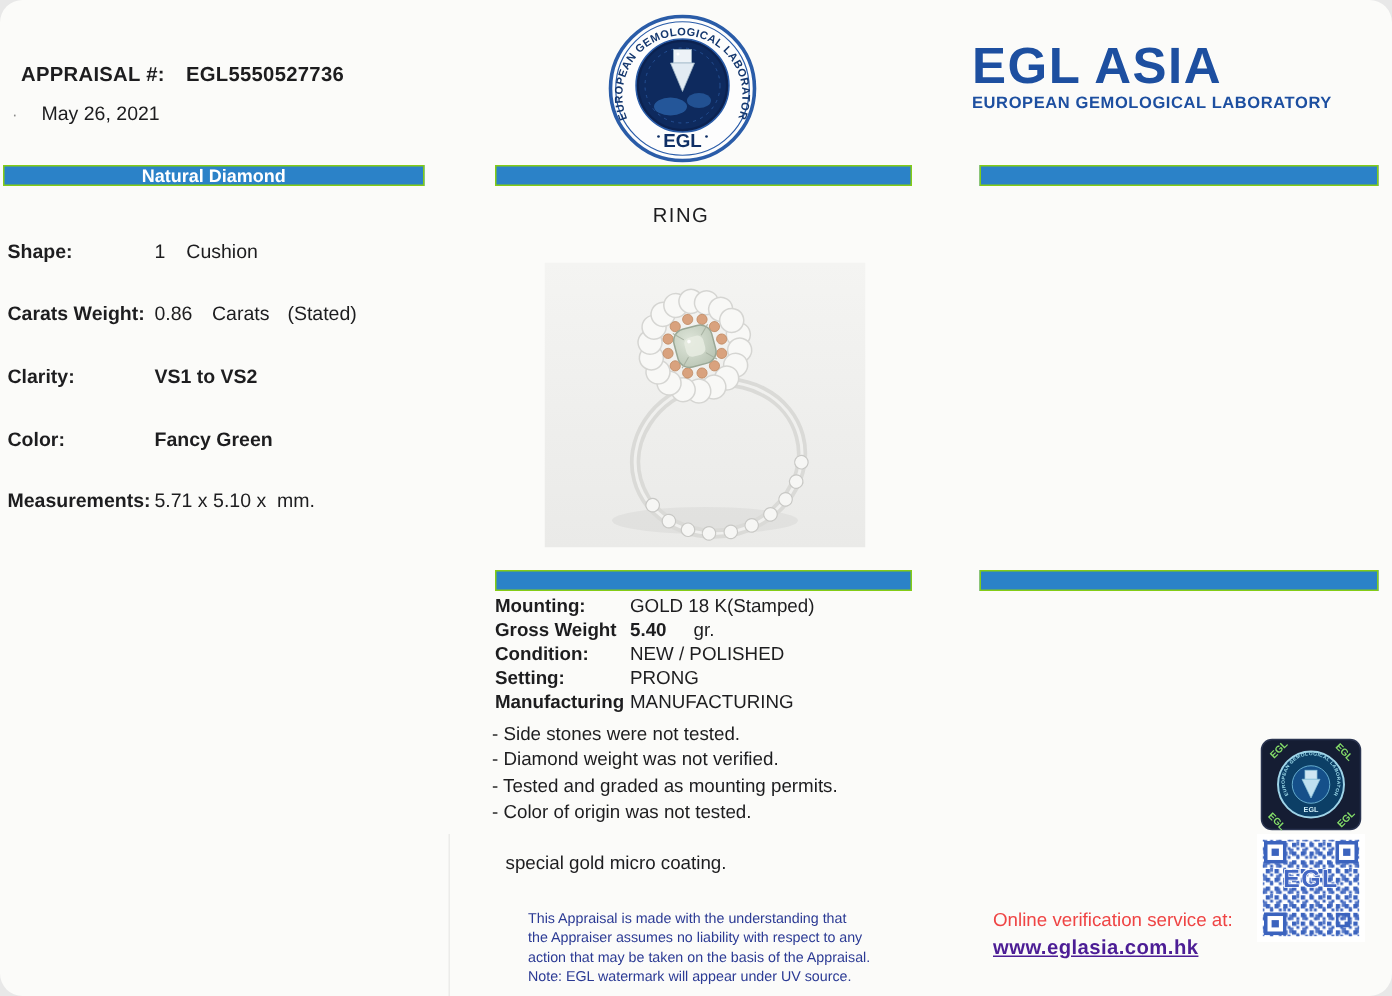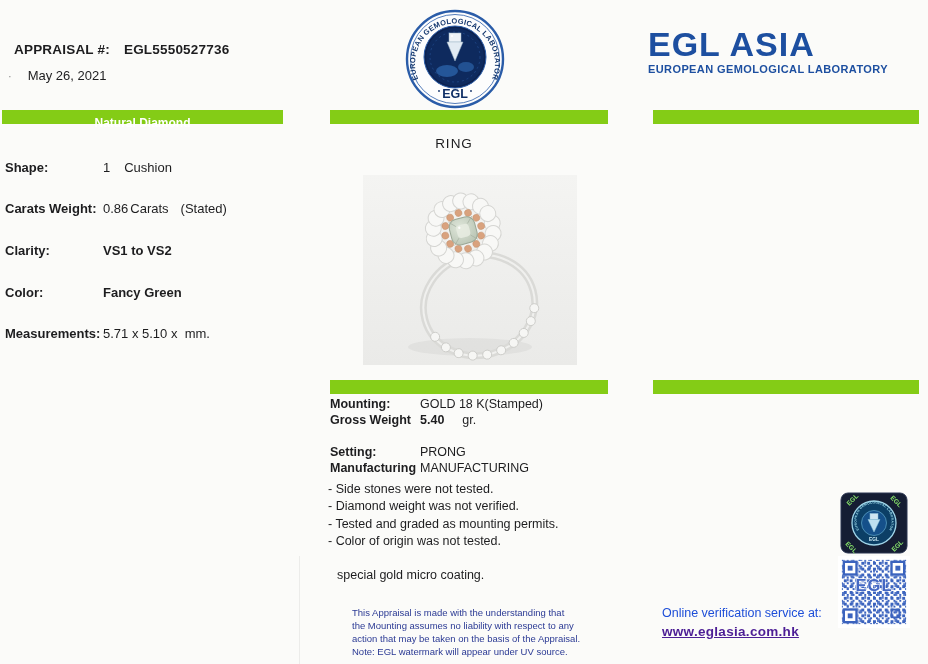--- a/index.html
+++ b/index.html
@@ -1,61 +1,62 @@
 <!DOCTYPE html>
 <html><head>
 <meta charset="utf-8">
 <style>
   html,body{margin:0;padding:0;background:#e8e8e8;}
   .page{
     position:relative;width:928px;height:664px;margin:0 auto;
     background:#fbfbf9;overflow:hidden;
     font-family:"Liberation Sans","DejaVu Sans",sans-serif;
     color:#1d1d1f;
+    border-radius:15px;
   }
   .abs{position:absolute;}
   .b{font-weight:bold;}
   
   .appraisal-row{left:14px;top:42px;font-size:13.5px;font-weight:bold;letter-spacing:.2px;}
   .appraisal-row .num{margin-left:14px;}
   .date-row{left:8px;top:68px;font-size:13px;}
   .date-row .tick{color:#8a8a8a;margin-right:16px;font-size:11px;}
   .brand{left:648px;top:26px;width:276px;text-align:left;}
   .brand-name{font-size:34px;font-weight:bold;color:#1d4fa0;letter-spacing:1px;line-height:36px;}
   .brand-sub{font-size:11px;font-weight:bold;color:#1d4fa0;letter-spacing:.4px;margin-top:1px;}
   .seal{left:405px;top:9px;width:100px;height:100px;}
   
-  .bar{height:14px;background:#2b82c8;border:7px solid #84cc16;box-sizing:border-box;}
+  .bar{height:14px;background:#2b82c8;border:1px solid #84cc16;box-sizing:border-box;}
   .bar-left{left:2px;top:110px;width:281px;text-align:center;}
   .bar-left .bar-label{color:#fff;font-size:12px;font-weight:bold;line-height:13px;display:block;}
   .bar-c1{left:330px;top:110px;width:278px;}
   .bar-r1{left:653px;top:110px;width:266px;}
   .bar-c2{left:330px;top:380px;width:278px;}
   .bar-r2{left:653px;top:380px;width:266px;}
   
   .ring-title{left:354px;top:136px;width:200px;text-align:center;font-size:13.5px;font-weight:normal;letter-spacing:1px;}
   
   .srow{left:5px;font-size:13px;white-space:nowrap;}
   .srow .lbl{display:inline-block;width:98px;font-weight:bold;}
   .gap14{margin-left:14px;}
-  .gap13{margin-left:2px;}
+  .gap13{margin-left:13px;}
   .gap12{margin-left:12px;}
   
   .photo{left:363px;top:175px;width:214px;height:190px;}
   
   .mrow{left:330px;font-size:12.5px;white-space:nowrap;}
   .mrow .lbl{display:inline-block;width:90px;font-weight:bold;}
   .mrow .unit{margin-left:18px;}
   
   .note{left:328px;font-size:12.5px;white-space:nowrap;}
   .note.indent{left:337px;}
   
   .disclaimer{left:352px;top:606px;width:230px;font-size:9.5px;line-height:13px;color:#2b3a94;}
   
-  .verify-text{left:662px;top:606px;font-size:12.5px;color:#1d4ed8;}
+  .verify-text{left:662px;top:606px;font-size:12.5px;color:#ef4444;}
   .verify-url{left:662px;top:624px;font-size:13.5px;font-weight:bold;color:#4c1d95;letter-spacing:.3px;text-decoration:underline;}
   
   .holo{left:840px;top:492px;width:68px;height:62px;}
   .qr{left:838px;top:556px;width:72px;height:72px;}
   .fold-line{left:299px;top:556px;width:1px;height:108px;background:rgba(110,110,110,.10);}
 </style>
 </head>
 <body>
 
 <div class="page">
@@ -196,38 +197,41 @@
 
   <div class="abs bar bar-c2"></div>
   <div class="abs bar bar-r2"></div>
 
   <div class="abs mrow" style="top:397px">
     <span class="lbl">Mounting:</span><span>GOLD 18 K(Stamped)</span>
   </div>
   <div class="abs mrow" style="top:413px">
     <span class="lbl">Gross Weight</span><span class="b">5.40</span><span class="unit">gr.</span>
   </div>
+  <div class="abs mrow" style="top:429px">
+    <span class="lbl">Condition:</span><span>NEW / POLISHED</span>
+  </div>
   <div class="abs mrow" style="top:445px">
     <span class="lbl">Setting:</span><span>PRONG</span>
   </div>
   <div class="abs mrow" style="top:461px">
     <span class="lbl">Manufacturing</span><span>MANUFACTURING</span>
   </div>
 
   <div class="abs note" style="top:482px">- Side stones were not tested.</div>
   <div class="abs note" style="top:499px">- Diamond weight was not verified.</div>
   <div class="abs note" style="top:517px">- Tested and graded as mounting permits.</div>
   <div class="abs note" style="top:534px">- Color of origin was not tested.</div>
   <div class="abs note indent" style="top:568px">special gold micro coating.</div>
 
   <div class="abs fold-line"></div>
 
   <div class="abs disclaimer">
     <div>This Appraisal is made with the understanding that</div>
-    <div>the Mounting assumes no liability with respect to any</div>
+    <div>the Appraiser assumes no liability with respect to any</div>
     <div>action that may be taken on the basis of the Appraisal.</div>
     <div>Note: EGL watermark will appear under UV source.</div>
   </div>
 
   <div class="abs verify-text">Online verification service at:</div>
   <div class="abs verify-url">www.eglasia.com.hk</div>
 
   <svg class="abs holo" viewBox="0 0 68 62" xmlns="http://www.w3.org/2000/svg" xmlns:xlink="http://www.w3.org/1999/xlink">
     <rect x="1" y="1" width="66" height="60" rx="7" fill="#151d33" stroke="#2a3450" stroke-width="1"></rect>
     <text x="6" y="12" font-size="6.5" font-weight="bold" fill="#86e06a" transform="rotate(-45 10 9)">EGL</text>

